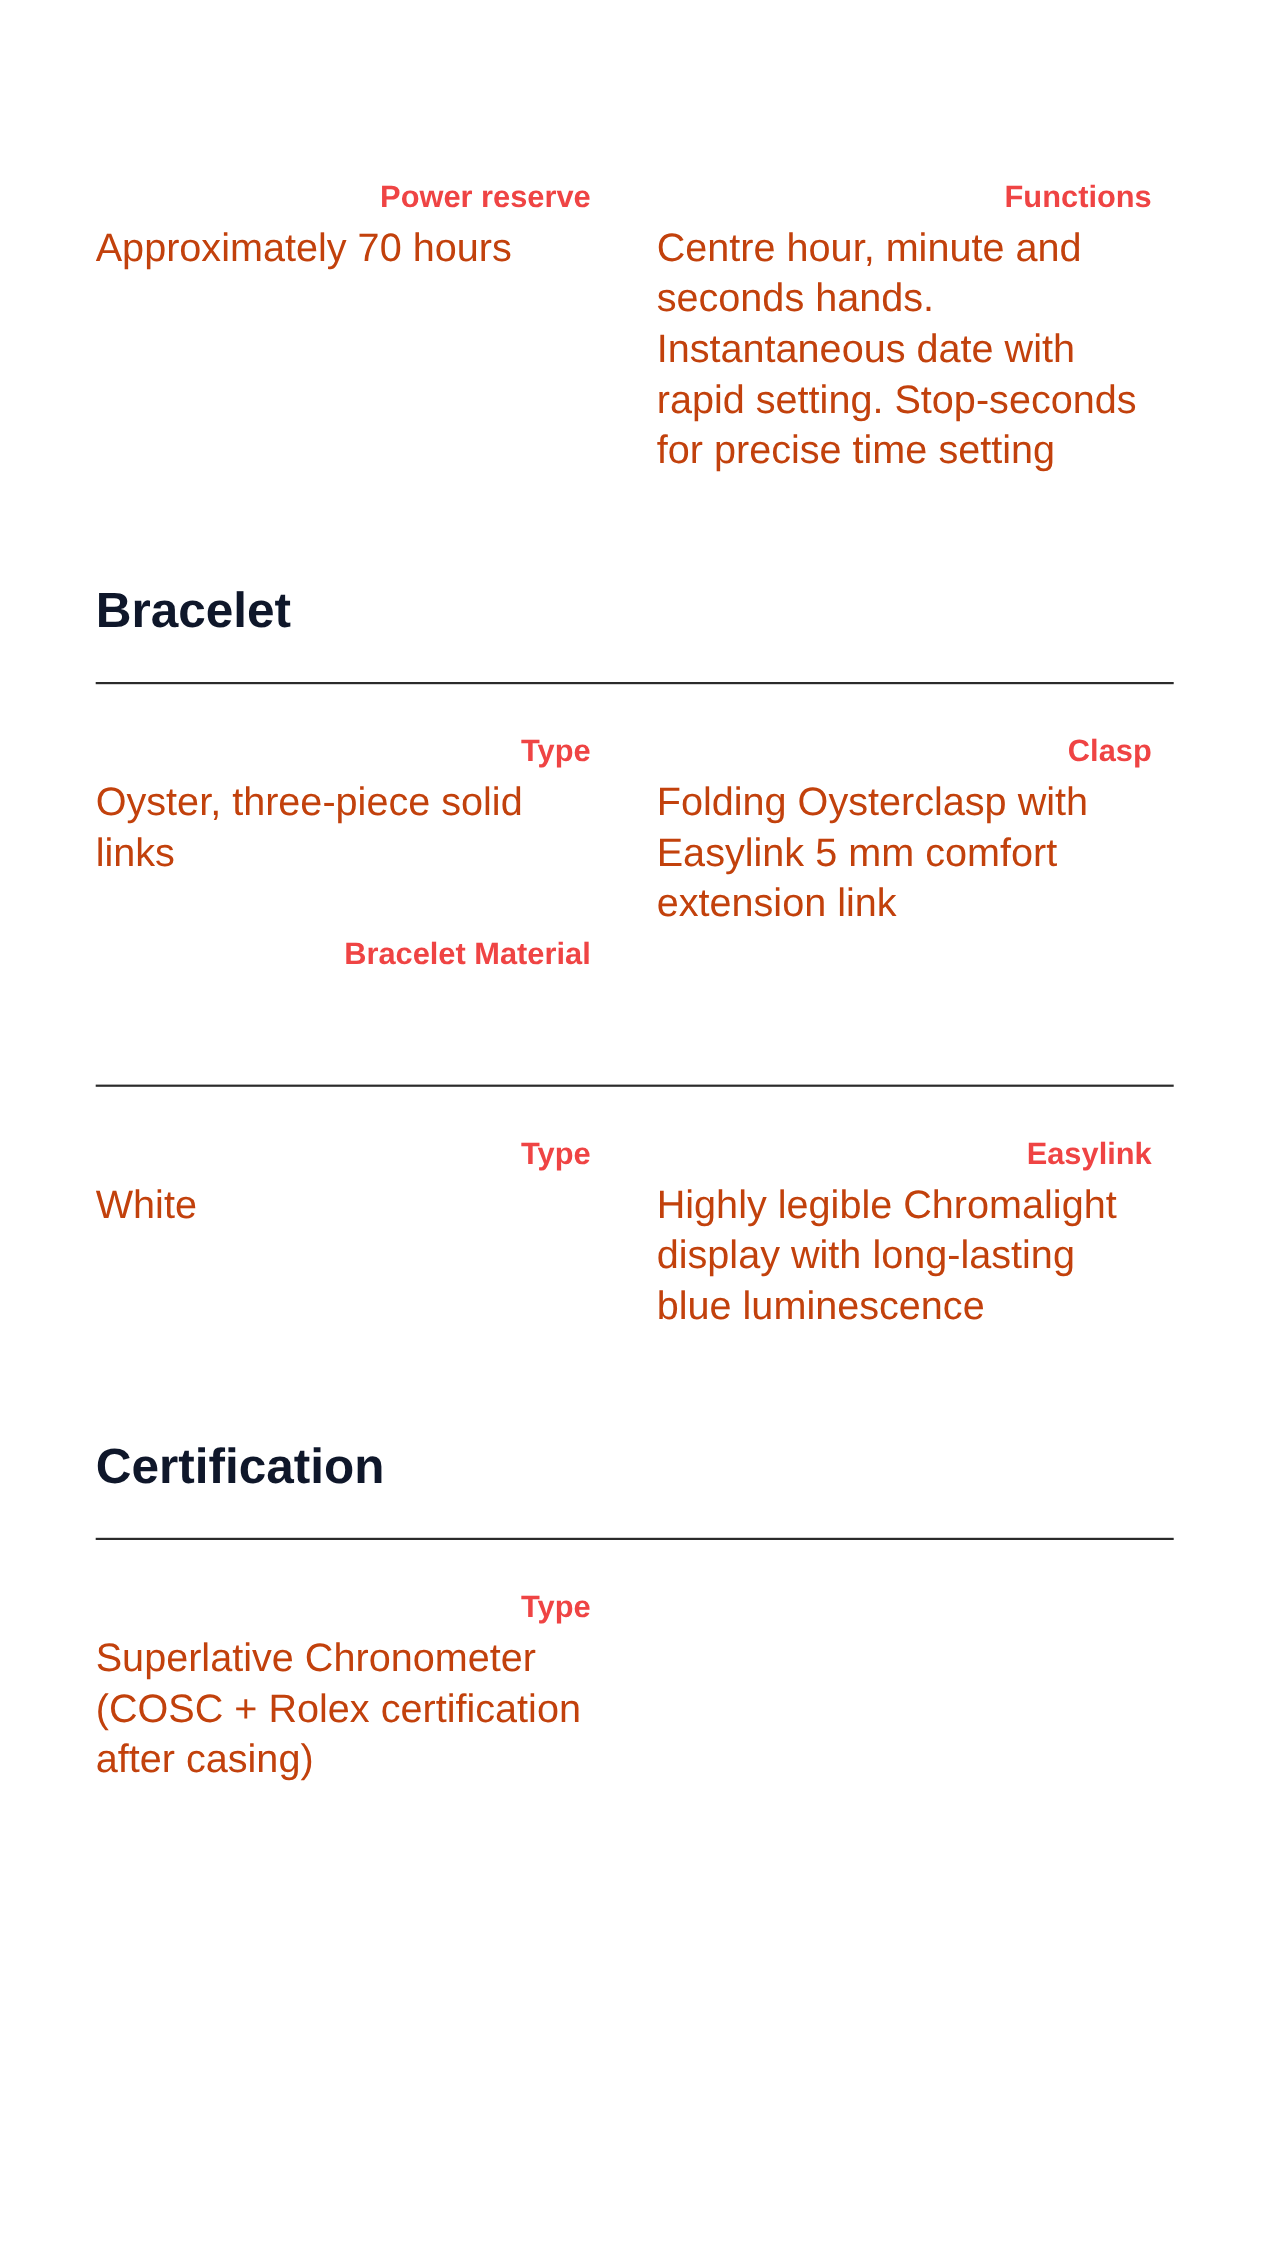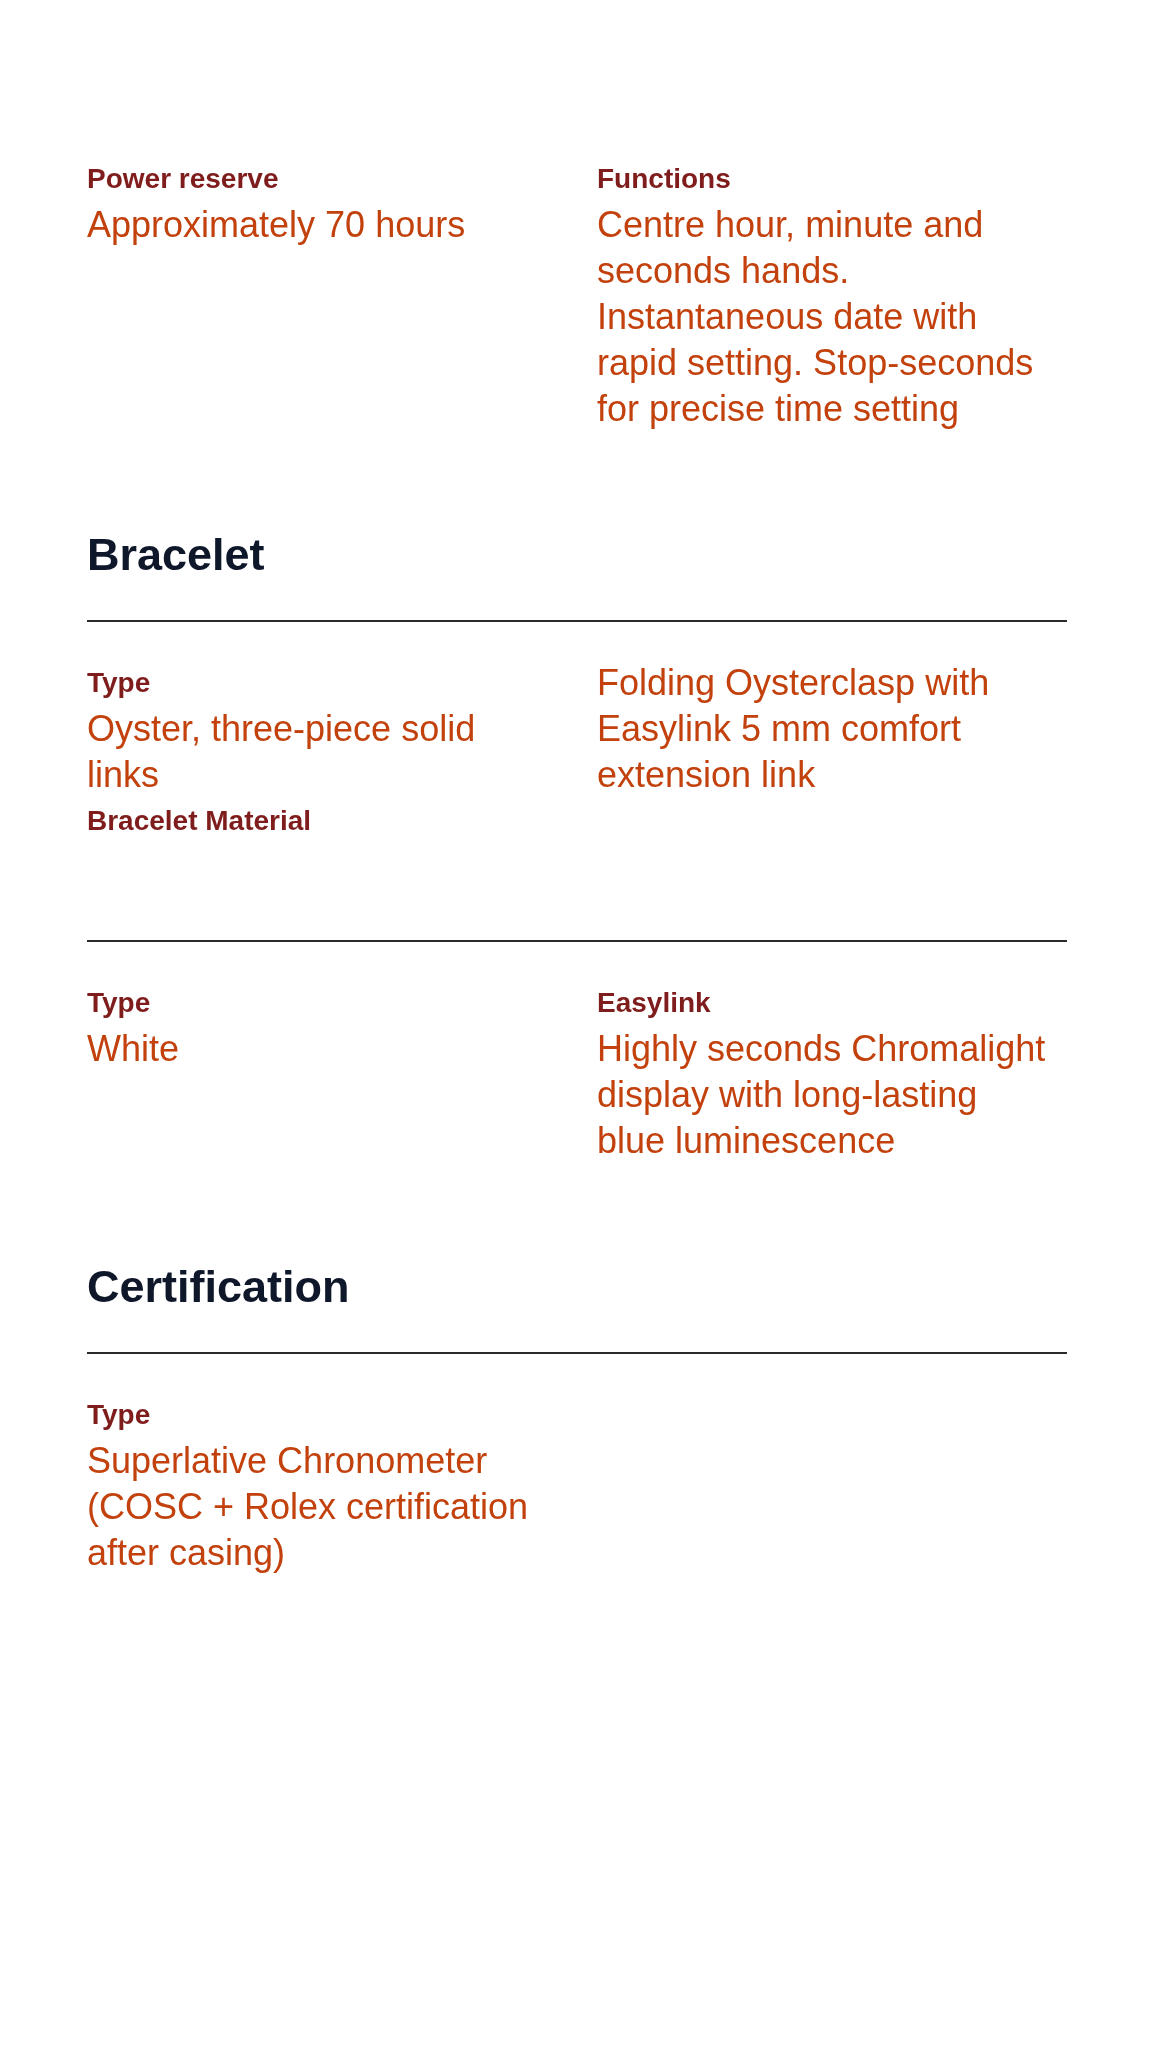--- a/index.html
+++ b/index.html
@@ -43,21 +43,22 @@
     display: grid;
     grid-template-columns: 450px 450px;
     column-gap: 60px;
     row-gap: 0;
   }
   .spec-label {
     margin: 0;
     font-size: 28px;
     line-height: 46px;
     font-weight: 700;
-    color: #7f1d1d;
+    color: #ef4444;
+    text-align: right;
   }
   .spec-value {
     margin: 0;
     font-size: 36px;
     line-height: 46px;
     font-weight: 400;
     color: #c2410c;
   }
 </style>
 </head>
@@ -80,38 +81,39 @@
 
   <section class="spec-section">
     <h2 class="section-title">Bracelet</h2>
     <hr class="section-rule">
     <div class="spec-grid">
       <div class="spec-item">
         <h3 class="spec-label">Type</h3>
         <p class="spec-value">Oyster, three-piece solid links</p>
       </div>
       <div class="spec-item">
+        <h3 class="spec-label">Clasp</h3>
         <p class="spec-value">Folding Oysterclasp with Easylink 5 mm comfort extension link</p>
       </div>
       <div class="spec-item">
         <h3 class="spec-label">Bracelet Material</h3>
       </div>
     </div>
   </section>
 
   <section class="spec-section">
     <hr class="section-rule">
     <div class="spec-grid">
       <div class="spec-item">
         <h3 class="spec-label">Type</h3>
         <p class="spec-value">White</p>
       </div>
       <div class="spec-item">
         <h3 class="spec-label">Easylink</h3>
-        <p class="spec-value">Highly seconds Chromalight display with long-lasting blue luminescence</p>
+        <p class="spec-value">Highly legible Chromalight display with long-lasting blue luminescence</p>
       </div>
     </div>
   </section>
 
   <section class="spec-section">
     <h2 class="section-title">Certification</h2>
     <hr class="section-rule">
     <div class="spec-grid">
       <div class="spec-item">
         <h3 class="spec-label">Type</h3>

